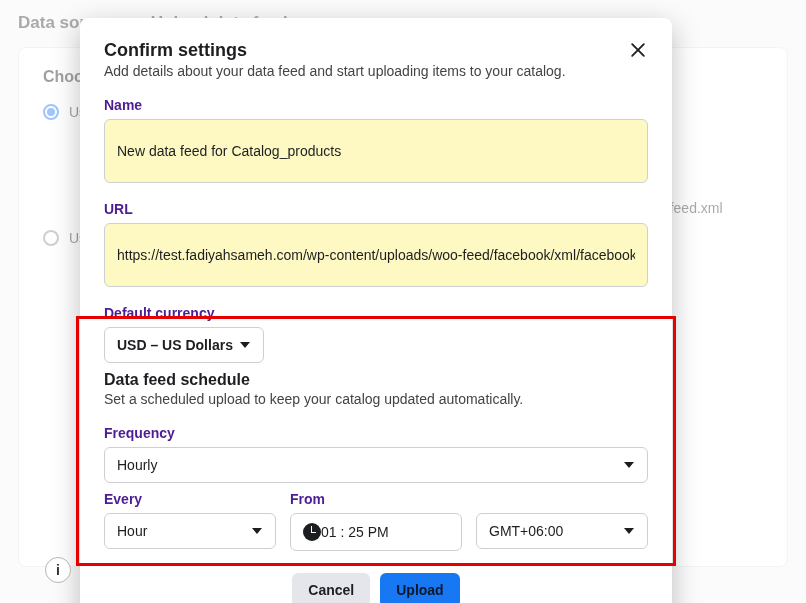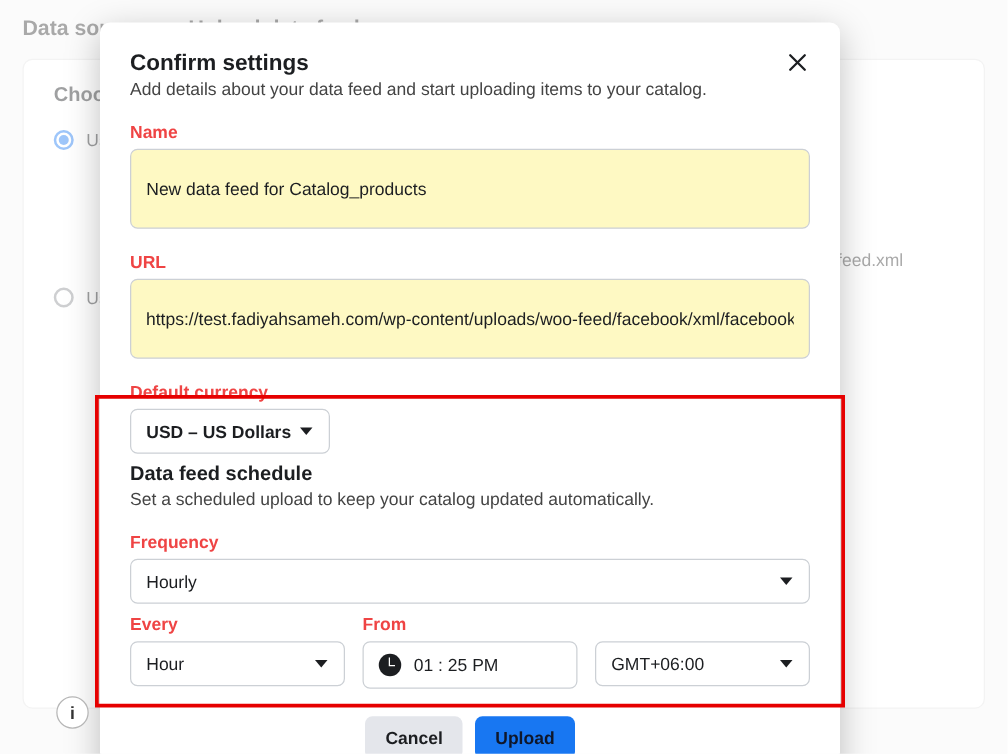--- a/index.html
+++ b/index.html
@@ -78,21 +78,21 @@
   }
   .mhead {
     display: flex; justify-content: space-between; align-items: flex-start;
   }
   .mtitle { font-size: 18px; font-weight: 600; }
   .msub { font-size: 14px; color: #444; margin-top: 2px; }
   .close-x { cursor: pointer; width: 20px; height: 20px; }
   .close-x svg { width: 20px; height: 20px; }
   .flabel {
     font-size: 14px; font-weight: 600; margin-top: 18px; margin-bottom: 6px;
-    color: #ef4444;
+    color: #4c1d95;
   }
   .flabel.sub { margin-top: 8px; }
   .input {
     width: 100%;
     border: 1px solid #ccd0d5;
     border-radius: 6px;
     padding: 23px 12px;
     font-size: 14px;
     color: #1c1e21;
     background: #fef9c3;
@@ -126,21 +126,21 @@
   .sched-sub { font-size: 14px; color: #444; margin-top: 2px; }
   .row3 {
     display: flex; gap: 14px; margin-top: 0;
   }
   .col { flex: 1; }
   .timebox {
     border: 1px solid #ccd0d5;
     border-radius: 6px;
     padding: 9px 12px;
     font-size: 14px;
-    display: flex; align-items: center; gap: 10px;
+    display: flex; align-items: center; 
     cursor: pointer;
   }
   .clock {
     width: 18px; height: 18px; border-radius: 50%;
     background: #1c1e21;
     position: relative;
   }
   .clock::after {
     content:""; position:absolute;
     width:1px; height:6px; background:#fff;

